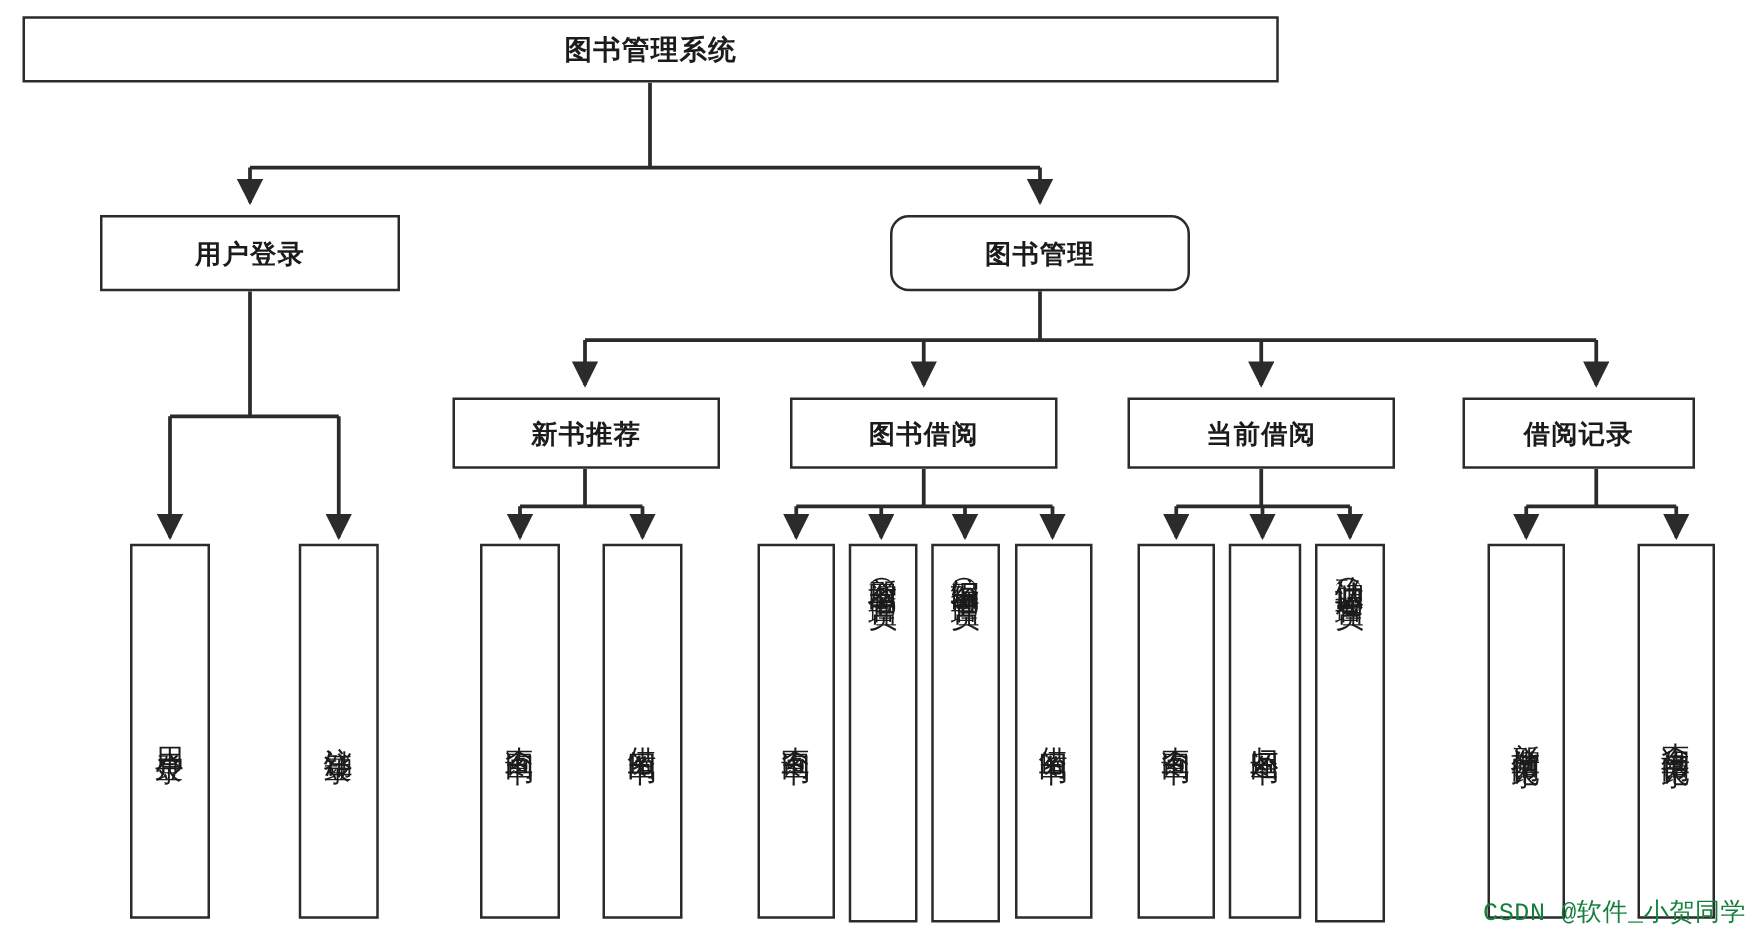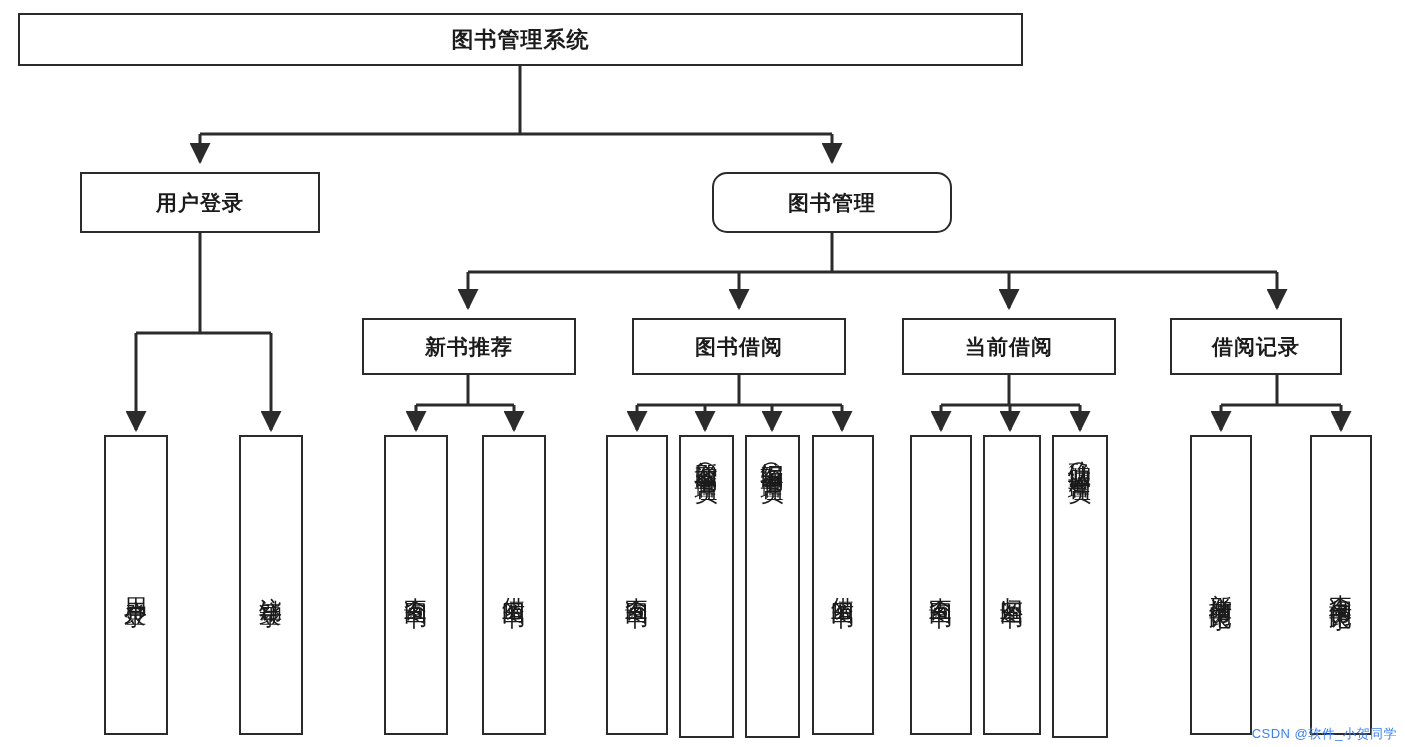--- a/index.html
+++ b/index.html
@@ -54,24 +54,25 @@
   .node.vert.top-aligned {
     justify-content: flex-start;
   }
   .label {
     white-space: pre;
   }
   .watermark {
     position: absolute;
     right: 8px;
     bottom: 4px;
-    font-size: 13px;
-    color: #3b82f6;
+    font-size: 20px;
+    color: #15803d;
     letter-spacing: 0.5px;
     white-space: nowrap;
+    font-family: Liberation Mono, monospace;
   }
 </style>
 </head>
 <body>
 
 <div id="canvas">
 
   <svg id="wires" viewBox="0 0 1405 747" xmlns="http://www.w3.org/2000/svg">
     <defs>
       <marker id="arrow" viewBox="0 0 10 10" refX="9" refY="5" markerWidth="7" markerHeight="7" orient="auto-start-reverse">
@@ -135,21 +136,21 @@
 
   <div class="node horiz" style="left:362px; top:318px; width:214px; height:57px;">
     <span class="label">新书推荐</span>
   </div>
   <div class="node horiz" style="left:632px; top:318px; width:214px; height:57px;">
     <span class="label">图书借阅</span>
   </div>
   <div class="node horiz" style="left:902px; top:318px; width:214px; height:57px;">
     <span class="label">当前借阅</span>
   </div>
-  <div class="node horiz" style="left:1170px; top:318px; width:172px; height:57px;">
+  <div class="node horiz" style="left:1170px; top:318px; width:186px; height:57px;">
     <span class="label">借阅记录</span>
   </div>
 
   <div class="node vert" style="left:104px; top:435px; width:64px; height:300px;">
     <span class="label">用户登录</span>
   </div>
   <div class="node vert" style="left:239px; top:435px; width:64px; height:300px;">
     <span class="label">注销登录</span>
   </div>
 

